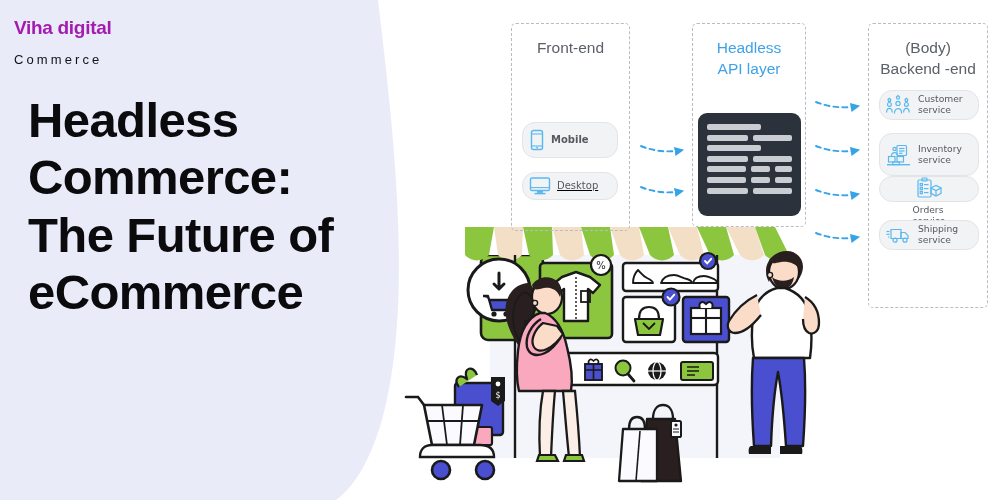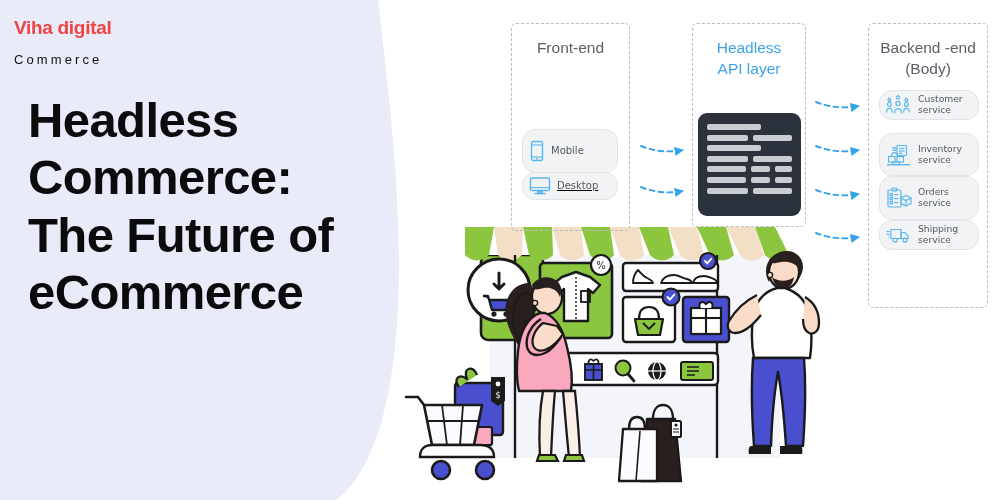--- a/index.html
+++ b/index.html
@@ -18,21 +18,21 @@
     z-index: 1;
   }
   .left-panel svg { display: block; }
 
   
   .logo {
     position: absolute; left: 14px; top: 18px; z-index: 6;
     line-height: 1;
   }
   .logo-line1 {
-    font-size: 19px; font-weight: 700; color: #ef4444;
+    font-size: 19px; font-weight: 700; color: #a21caf;
     letter-spacing: -0.3px;
   }
   .logo-line2 {
     font-size: 13px; font-weight: 500; color: #111317;
     letter-spacing: 3.1px; margin-top: 16px;
   }
 
   
   .headline {
     position: absolute; left: 28px; top: 92px; width: 400px; z-index: 6;
@@ -74,26 +74,26 @@
     padding: 0 6px;
     gap: 6px;
   }
   .chip .ico { flex: 0 0 auto; display: flex; align-items: center; justify-content: center; }
   .chip .lbl {
     font-size: 10px; color: #54585f; line-height: 1.15;
     font-family: "DejaVu Sans", sans-serif;
   }
   .chip.two-line .lbl { font-size: 9.2px; }
 
-  #chip-mobile  { left: 522px; top: 129px; width: 96px; height: 44px; }
+  #chip-mobile  { left: 522px; top: 122px; width: 96px; height: 36px; font-weight: bold; }
   #chip-desktop { left: 522px; top: 172px; width: 96px; height: 28px; text-decoration: underline; }
 
   #chip-customer  { left: 879px; top: 90px;  width: 100px; height: 30px; }
   #chip-inventory { left: 879px; top: 133px; width: 100px; height: 43px; }
-  #chip-orders    { left: 879px; top: 176px; width: 100px; height: 44px; }
+  #chip-orders    { left: 879px; top: 176px; width: 100px; height: 26px; flex-direction: column; }
   #chip-shipping  { left: 879px; top: 220px; width: 100px; height: 30px; }
 
   
   #codeblock {
     position: absolute; left: 698px; top: 113px; width: 103px; height: 103px;
     background: #2b323c; border-radius: 9px; z-index: 5;
     padding: 11px 9px; display: flex; flex-direction: column; gap: 4.6px;
   }
   .coderow { display: flex; gap: 5px; height: 6px; }
   .bar { background: #c9ccd1; border-radius: 2px; height: 6px; }
@@ -134,22 +134,22 @@
   <div class="dbox-title" id="title-frontend">
     <div>Front-end</div>
   </div>
 
   <div class="dbox-title accent" id="title-api">
     <div>Headless</div>
     <div>API layer</div>
   </div>
 
   <div class="dbox-title" id="title-backend">
+    <div>(Body)</div>
     <div>Backend -end</div>
-    <div>(Body)</div>
   </div>
 
   <div class="chip" id="chip-mobile">
     <span class="ico">
       <svg width="16" height="22" viewBox="0 0 16 22">
         <rect x="2.5" y="1.5" width="11" height="19" rx="2" fill="none" stroke="#5bb8ee" stroke-width="1.4"></rect>
         <line x1="2.5" y1="5" x2="13.5" y2="5" stroke="#5bb8ee" stroke-width="1.1"></line>
         <line x1="2.5" y1="17" x2="13.5" y2="17" stroke="#5bb8ee" stroke-width="1.1"></line>
         <circle cx="8" cy="18.7" r="0.9" fill="#5bb8ee"></circle>
       </svg>

